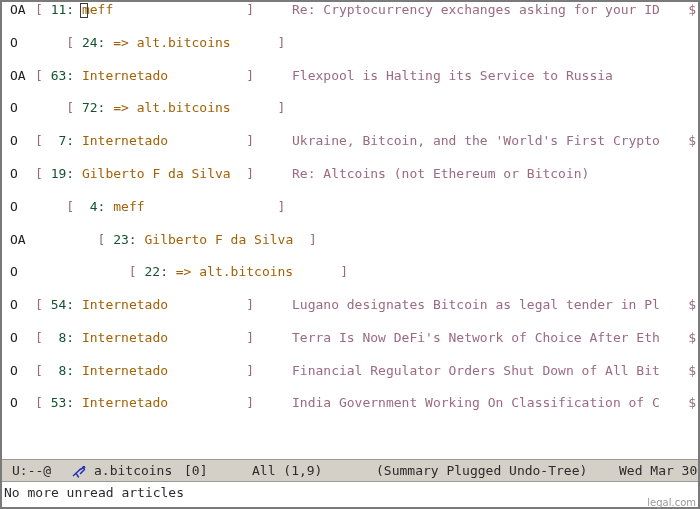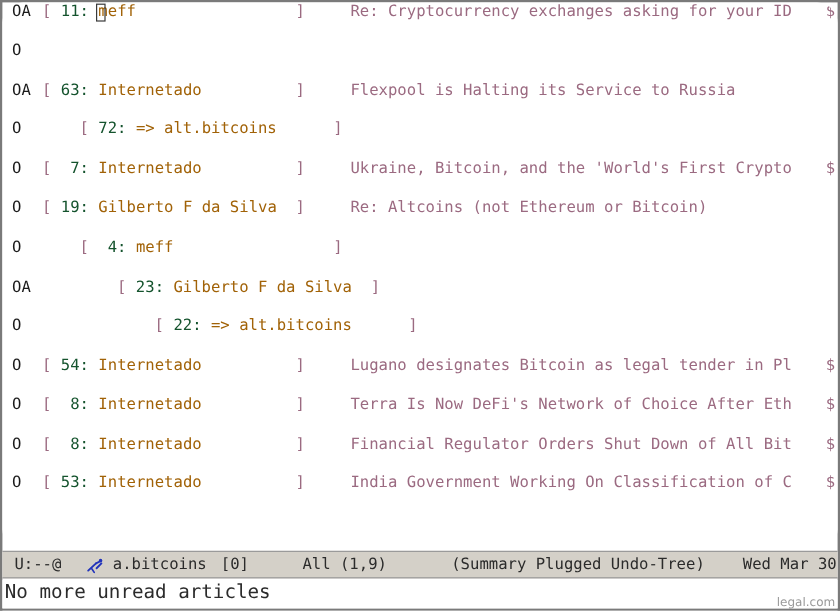--- a/index.html
+++ b/index.html
@@ -35,21 +35,20 @@
 
   
   #summary {
     position: absolute;
     left: 2px;
     top: 2px;
     width: 696px;
     height: 456px;
     background: #ffffff;
     overflow: hidden;
-    border-radius: 17px;
   }
 
   .srow {
     position: relative;
     height: 16.4px;
     line-height: 16.4px;
     font-size: 13px;
     letter-spacing: 0px;
     white-space: pre;
     color: #9b6a81;
@@ -132,21 +131,21 @@
   }
 
   
   #echo {
     position: absolute;
     left: 2px;
     top: 483px;
     width: 696px;
     height: 24px;
     background: #ffffff;
-    font-size: 16px;
+    font-size: 13px;
     line-height: 18px;
     color: #2b2b2b;
     white-space: pre;
   }
   #echo-text {
     position: absolute;
     left: 2px;
     top: 1px;
   }
 
@@ -166,21 +165,21 @@
 
 <div id="frame">
 
   <div class="frame-border fb-top"></div>
   <div class="frame-border fb-left"></div>
   <div class="frame-border fb-right"></div>
   <div class="frame-border fb-bottom"></div>
 
   <div id="summary">
       <div class="srow" style="top: 0px;"><span class="mark" style="left: 8px;">OA</span><span class="authorblock" style="left: 33px;"><span class="bracket">[</span><span class="num"> 11: </span><span class="author">meff</span><span>                 </span><span class="bracket">]</span></span><span class="subject" style="left: 290px;">Re: Cryptocurrency exchanges asking for your ID</span><span class="cont">$</span><span class="cursor" style="left: 77.92px;"></span></div>
-      <div class="srow" style="top: 16.4px;"><span class="mark" style="left: 8px;">O</span></div>
+      <div class="srow" style="top: 16.4px;"><span class="mark" style="left: 8px;">O</span><span class="authorblock" style="left: 64.28px;"><span class="bracket">[</span><span class="num"> 24: </span><span class="author">=&gt; alt.bitcoins</span><span>      </span><span class="bracket">]</span></span></div>
       <div class="srow" style="top: 32.8px;"><span class="mark" style="left: 8px;">OA</span><span class="authorblock" style="left: 33px;"><span class="bracket">[</span><span class="num"> 63: </span><span class="author">Internetado</span><span>          </span><span class="bracket">]</span></span><span class="subject" style="left: 290px;">Flexpool is Halting its Service to Russia</span></div>
       <div class="srow" style="top: 49.2px;"><span class="mark" style="left: 8px;">O</span><span class="authorblock" style="left: 64.28px;"><span class="bracket">[</span><span class="num"> 72: </span><span class="author">=&gt; alt.bitcoins</span><span>      </span><span class="bracket">]</span></span></div>
       <div class="srow" style="top: 65.6px;"><span class="mark" style="left: 8px;">O</span><span class="authorblock" style="left: 33px;"><span class="bracket">[</span><span class="num">  7: </span><span class="author">Internetado</span><span>          </span><span class="bracket">]</span></span><span class="subject" style="left: 290px;">Ukraine, Bitcoin, and the 'World's First Crypto</span><span class="cont">$</span></div>
       <div class="srow" style="top: 82px;"><span class="mark" style="left: 8px;">O</span><span class="authorblock" style="left: 33px;"><span class="bracket">[</span><span class="num"> 19: </span><span class="author">Gilberto F da Silva</span><span>  </span><span class="bracket">]</span></span><span class="subject" style="left: 290px;">Re: Altcoins (not Ethereum or Bitcoin)</span></div>
       <div class="srow" style="top: 98.4px;"><span class="mark" style="left: 8px;">O</span><span class="authorblock" style="left: 64.28px;"><span class="bracket">[</span><span class="num">  4: </span><span class="author">meff</span><span>                 </span><span class="bracket">]</span></span></div>
       <div class="srow" style="top: 114.8px;"><span class="mark" style="left: 8px;">OA</span><span class="authorblock" style="left: 95.56px;"><span class="bracket">[</span><span class="num"> 23: </span><span class="author">Gilberto F da Silva</span><span>  </span><span class="bracket">]</span></span></div>
       <div class="srow" style="top: 131.2px;"><span class="mark" style="left: 8px;">O</span><span class="authorblock" style="left: 126.84px;"><span class="bracket">[</span><span class="num"> 22: </span><span class="author">=&gt; alt.bitcoins</span><span>      </span><span class="bracket">]</span></span></div>
       <div class="srow" style="top: 147.6px;"><span class="mark" style="left: 8px;">O</span><span class="authorblock" style="left: 33px;"><span class="bracket">[</span><span class="num"> 54: </span><span class="author">Internetado</span><span>          </span><span class="bracket">]</span></span><span class="subject" style="left: 290px;">Lugano designates Bitcoin as legal tender in Pl</span><span class="cont">$</span></div>
       <div class="srow" style="top: 164px;"><span class="mark" style="left: 8px;">O</span><span class="authorblock" style="left: 33px;"><span class="bracket">[</span><span class="num">  8: </span><span class="author">Internetado</span><span>          </span><span class="bracket">]</span></span><span class="subject" style="left: 290px;">Terra Is Now DeFi's Network of Choice After Eth</span><span class="cont">$</span></div>
       <div class="srow" style="top: 180.4px;"><span class="mark" style="left: 8px;">O</span><span class="authorblock" style="left: 33px;"><span class="bracket">[</span><span class="num">  8: </span><span class="author">Internetado</span><span>          </span><span class="bracket">]</span></span><span class="subject" style="left: 290px;">Financial Regulator Orders Shut Down of All Bit</span><span class="cont">$</span></div>

